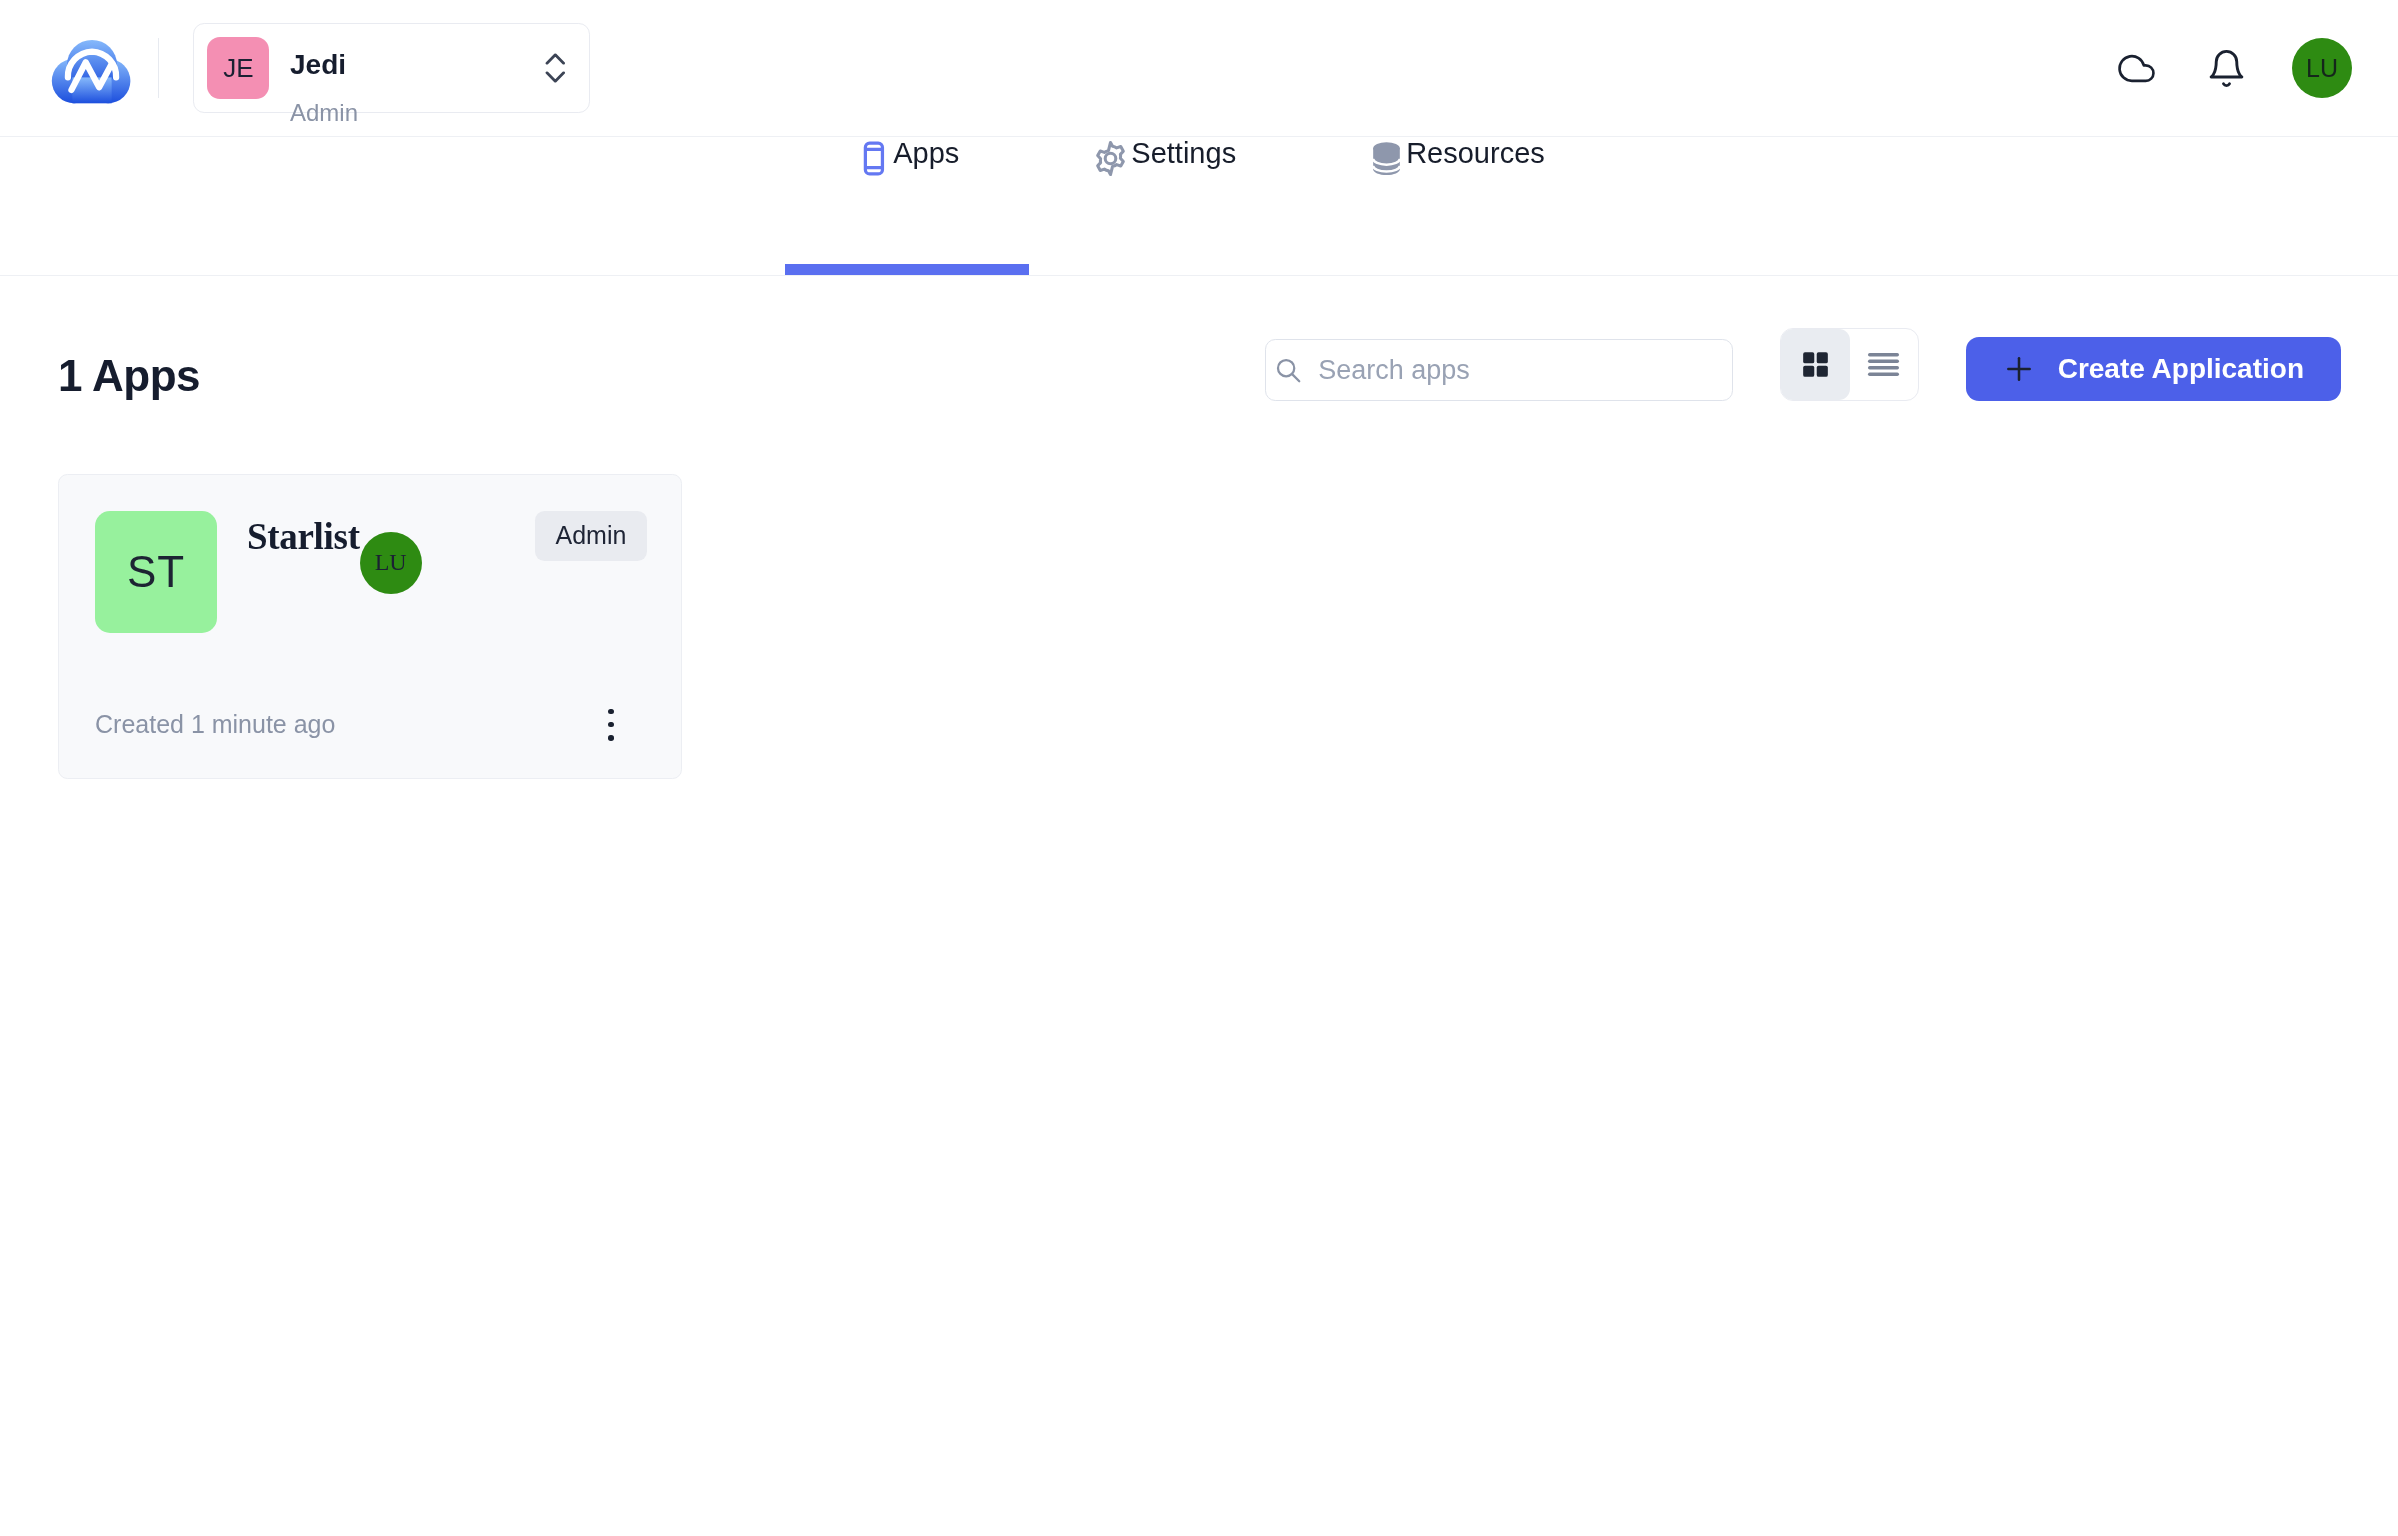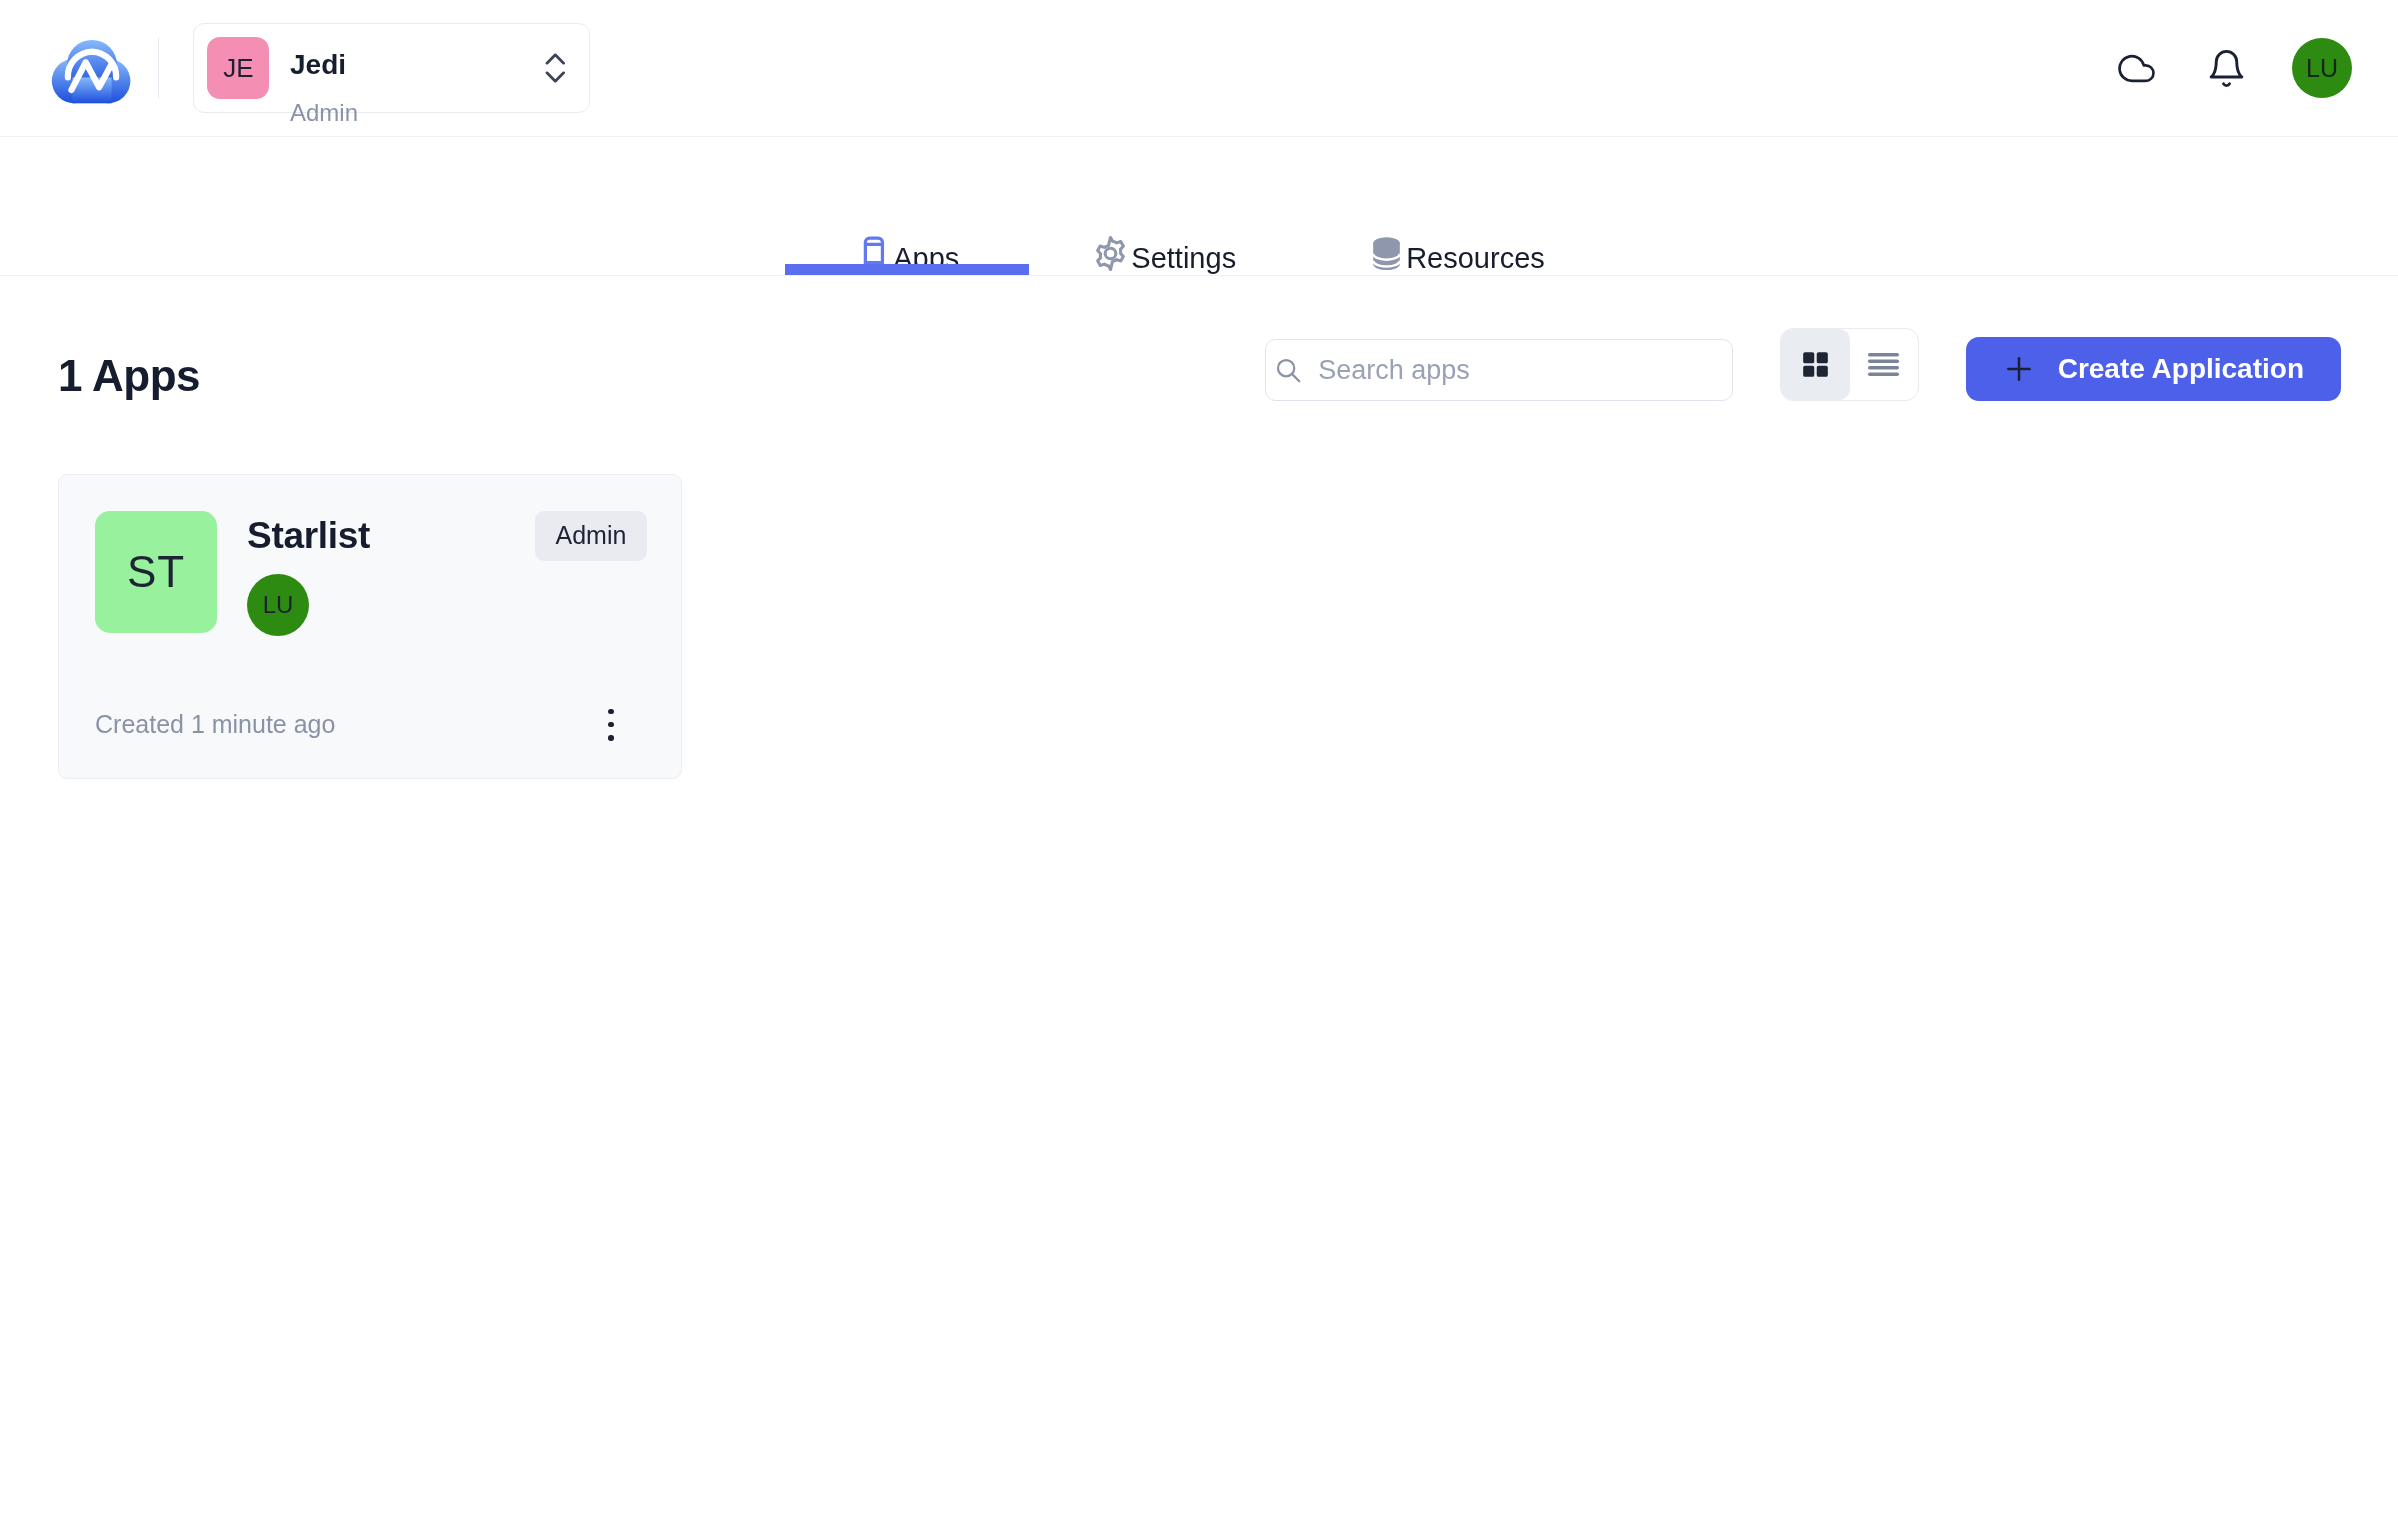--- a/index.html
+++ b/index.html
@@ -24,21 +24,21 @@
   .header-spacer { flex:1; }
   .header-actions { display:flex; align-items:center; gap:45px; }
   .hicon { color:#1a2130; cursor:pointer; display:flex; }
   .user-avatar { width:60px; height:60px; border-radius:50%; background:var(--dark-green,#2e8b12);
                  display:flex; align-items:center; justify-content:center; font-size:25px; font-weight:500;
                  color:#15261b; cursor:pointer; }
 
   
   .tabbar { height:139px; border-bottom:1.9px solid var(--border-row,#eef0f4);
             display:flex; justify-content:center; align-items:stretch; gap:131px; }
-  .tab { position:relative; display:flex; align-items:flex-end; cursor:pointer;
+  .tab { position:relative; display:flex; align-items:flex-start; cursor:pointer;
          font-size:29px; color:#171d2b; }
   .tab .ticon { display:flex; color:var(--icon-gray,#8e97ac); }
   .tab.active .ticon { color:var(--tab-icon-blue,#6478f2); }
   .tab.active::after { content:""; position:absolute; left:50%; transform:translateX(-50%);
                        bottom:0px; width:244px; height:11.2px; background:var(--underline-blue,#5a6ff0); }
 
   
   .toolbar { margin-top:52px; padding:0 58px; display:flex; align-items:flex-end; }
   .apps-count { font-size:44px; font-weight:800; color:#161d2e; letter-spacing:-0.5px; }
   .search { margin-left:auto; width:468px; height:62px; border:1.9px solid var(--border-input,#dfe3eb);
@@ -58,21 +58,21 @@
   .create-btn .plus { color:#1a2130; display:flex; }
 
   
   .card-grid { padding:73px 58px 0; }
   .app-card { width:624px; height:305px; background:var(--card-bg,#f8f9fb); border:1.9px solid var(--border-card,#eceef3);
               border-radius:9.4px; padding:36px 34px 30px 36px; display:flex; flex-direction:column; cursor:pointer; }
   .card-top { display:flex; align-items:flex-start; gap:30px; }
   .app-tile { width:122px; height:122px; border-radius:15px; background:var(--light-green,#97f19d);
               display:flex; align-items:center; justify-content:center; font-size:44px; color:#1d2433;
               letter-spacing:0.9px; flex:none; }
-  .app-mid { display:flex; flex-direction:column; padding-top:3.7px; }
+  .app-mid { display:flex; flex-direction:row; padding-top:3.7px;font-family:Liberation Serif, serif; }
   .app-name { font-size:37px; font-weight:800; color:#161d2e; letter-spacing:-0.3px; }
   .member-avatar { margin-top:17px; width:62px; height:62px; border-radius:50%; background:var(--dark-green,#2e8b12);
                    display:flex; align-items:center; justify-content:center; font-size:24px; color:#1b2133; }
   .role-badge { margin-left:auto; background:var(--badge-bg,#e9ebf0); border-radius:9.4px; padding:10.3px 20.6px;
                 font-size:25px; color:#1e2435; }
   .card-footer { margin-top:auto; display:flex; align-items:center; }
   .created { font-size:25px; color:var(--text-gray,#8a93a6); }
   .kebab { margin-left:auto; margin-right:26px; display:flex; flex-direction:column; gap:7.5px; padding:7.5px; cursor:pointer; }
   .kebab span { width:5.6px; height:5.6px; border-radius:50%; background:#1a2130; display:block; }
 </style>

